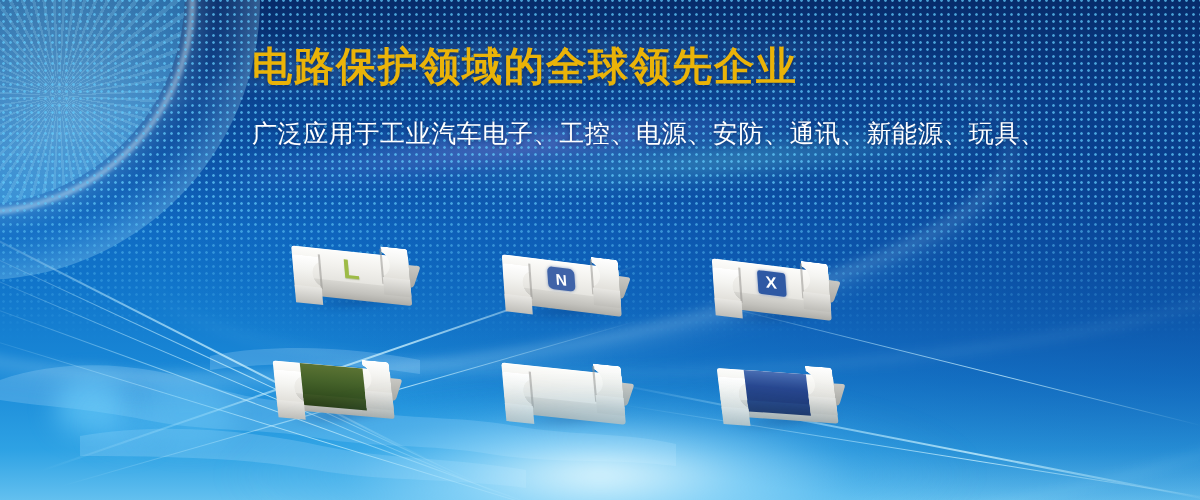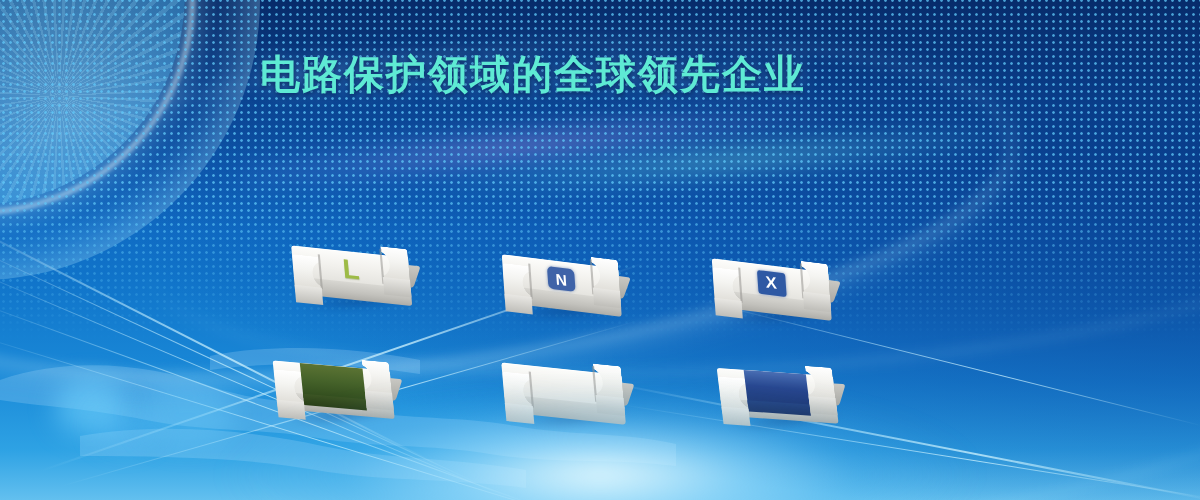--- a/index.html
+++ b/index.html
@@ -121,22 +121,22 @@
   .bottom-glow{
     position:absolute;left:50%;bottom:-70px;transform:translateX(-50%);
     width:760px;height:190px;border-radius:50%;
     background:radial-gradient(closest-side, rgba(235,252,255,.95) 0%, rgba(170,228,255,.55) 38%, rgba(90,190,245,.18) 68%, rgba(0,0,0,0) 100%);
     filter:blur(11px);
   }
 
   
   .copy{position:absolute;left:252px;top:44px;width:800px;}
   .headline{
-    margin:8px;
-    font-size:40px;line-height:1.12;font-weight:bold;color:#5eead4;
+    margin:0;
+    font-size:40px;line-height:1.12;font-weight:bold;color:#eab308;
     letter-spacing:2px;
     text-shadow:0 2px 5px rgba(4,30,80,.75), 0 0 20px rgba(140,210,255,.35);
     white-space:nowrap;
   }
   .sub{
     margin:22px 0 0 0;
     font-size:25px;line-height:1.78;color:#ffffff;font-weight:normal;
     letter-spacing:.6px;
     text-shadow:0 1px 4px rgba(5,35,90,.75);
   }
@@ -288,20 +288,21 @@
 
   <div class="blob blob1"></div>
   <div class="blob blob2"></div>
   <div class="blob blob3"></div>
 
   <div class="dots"></div>
 
   <div class="copy">
     <h1 class="headline">电路保护领域的全球领先企业</h1>
     <p class="sub">
+      <span class="sub-line">广泛应用于工业汽车电子、工控、电源、安防、通讯、新能源、玩具、</span>
     </p>
   </div>
 
   <div class="parts">
 
     <div class="fuse" id="fuse-l">
       <div class="shadow"></div>
       <div class="body">
         <div class="top-face"></div>
         <div class="front-face"></div>

